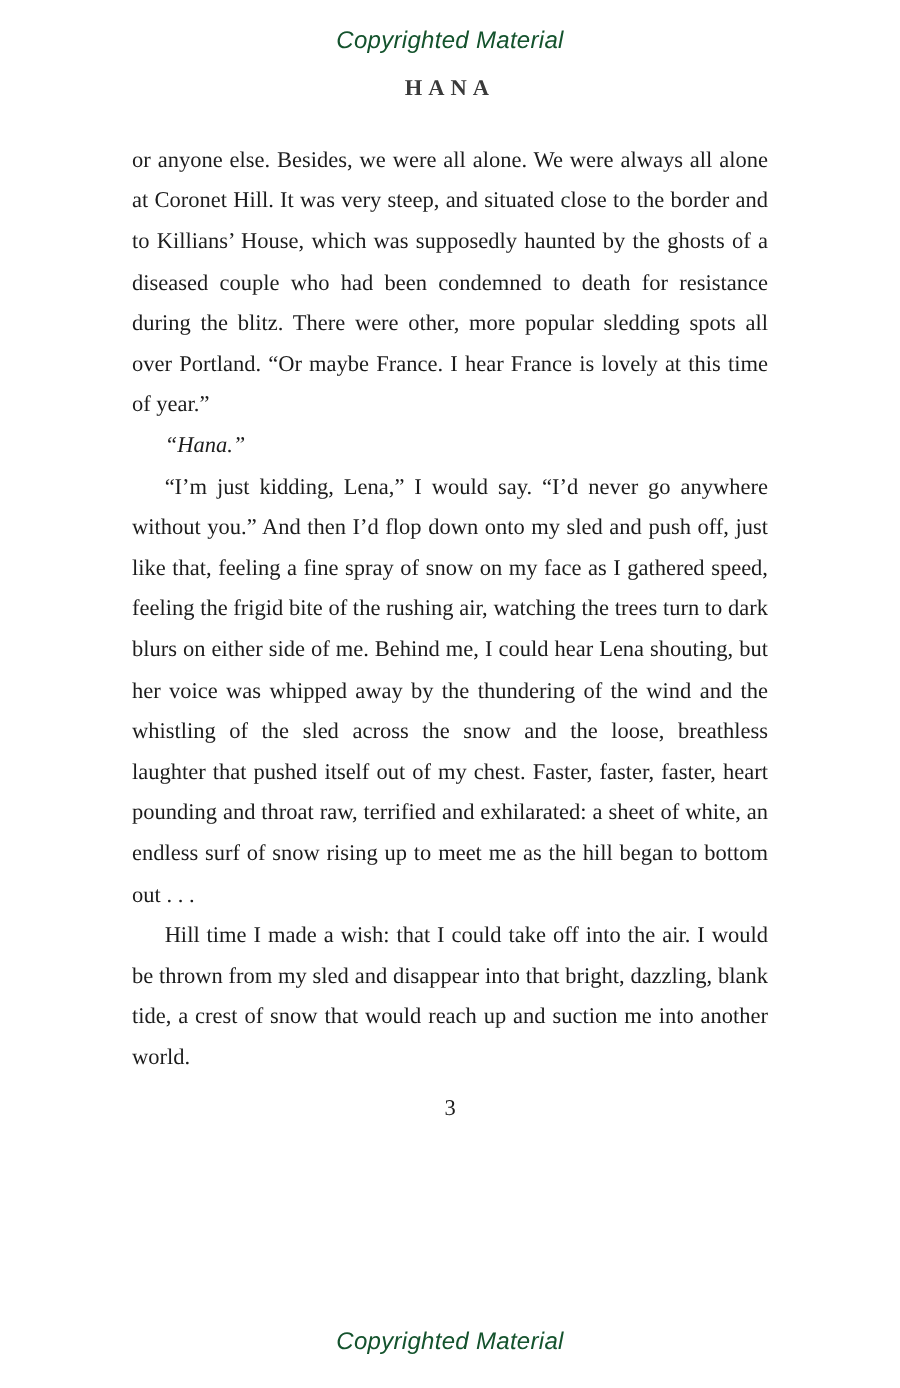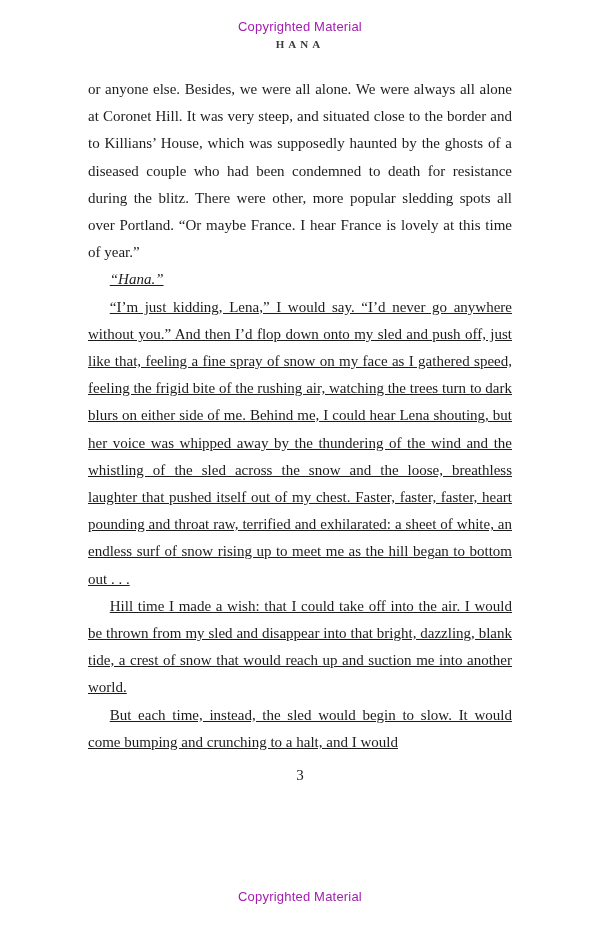--- a/index.html
+++ b/index.html
@@ -11,59 +11,59 @@
     position: relative;
     width: 600px;
     height: 925px;
     background: #ffffff;
     overflow: hidden;
     font-family: "Liberation Serif", serif;
     color: #1c1c1c;
   }
   .copyright {
     font-family: "Liberation Sans", sans-serif;
-    font-size: 13px;
-    color: #a21caf;
+    font-size: 16px;
+    color: #14532d;
     text-align: center;
     letter-spacing: 0.2px;
+    font-style: italic;
   }
   .copyright-top {
     padding-top: 19px;
   }
   .copyright-bottom {
     position: absolute;
     bottom: 21px;
     left: 0;
     width: 100%;
   }
   .running-header {
-    margin-top: 4px;
+    margin-top: 14px;
     text-align: center;
     font-family: "Liberation Serif", serif;
-    font-size: 11px;
+    font-size: 15px;
     font-weight: bold;
     letter-spacing: 4px;
     color: #3a3a3a;
   }
   .text-block {
     width: 424px;
     margin: 26px auto 0 auto;
     font-size: 15px;
     line-height: 27.2px;
     text-align: justify;
     text-justify: inter-word;
     color: #1c1c1c;
   }
   .text-block p {
     margin: 0;
     padding: 0;
   }
   .text-block p.indent {
     text-indent: 1.45em;
-    text-decoration: underline;
   }
   .text-block p.italic {
     font-style: italic;
   }
   .page-number {
     margin-top: 11px;
     text-align: center;
     font-family: "Liberation Serif", serif;
     font-size: 15px;
     color: #1c1c1c;
@@ -76,20 +76,19 @@
 
   <div class="copyright copyright-top">Copyrighted Material</div>
 
   <div class="running-header">HANA</div>
 
   <div class="text-block">
     <p>or anyone else. Besides, we were all alone. We were always all alone at Coronet Hill. It was very steep, and situated close to the border and to Killians’ House, which was supposedly haunted by the ghosts of a diseased couple who had been condemned to death for resistance during the blitz. There were other, more popular sledding spots all over Portland. “Or maybe France. I hear France is lovely at this time of year.”</p>
     <p class="indent italic">“Hana.”</p>
     <p class="indent">“I’m just kidding, Lena,” I would say. “I’d never go anywhere without you.” And then I’d flop down onto my sled and push off, just like that, feeling a fine spray of snow on my face as I gathered speed, feeling the frigid bite of the rushing air, watching the trees turn to dark blurs on either side of me. Behind me, I could hear Lena shouting, but her voice was whipped away by the thundering of the wind and the whistling of the sled across the snow and the loose, breathless laughter that pushed itself out of my chest. Faster, faster, faster, heart pounding and throat raw, terrified and exhilarated: a sheet of white, an endless surf of snow rising up to meet me as the hill began to bottom out . . .</p>
     <p class="indent">Hill time I made a wish: that I could take off into the air. I would be thrown from my sled and disappear into that bright, dazzling, blank tide, a crest of snow that would reach up and suction me into another world.</p>
-    <p class="indent">But each time, instead, the sled would begin to slow. It would come bumping and crunching to a halt, and I would</p>
   </div>
 
   <div class="page-number">3</div>
 
   <div class="copyright copyright-bottom">Copyrighted Material</div>
 
 </div>
 
 </body></html>

